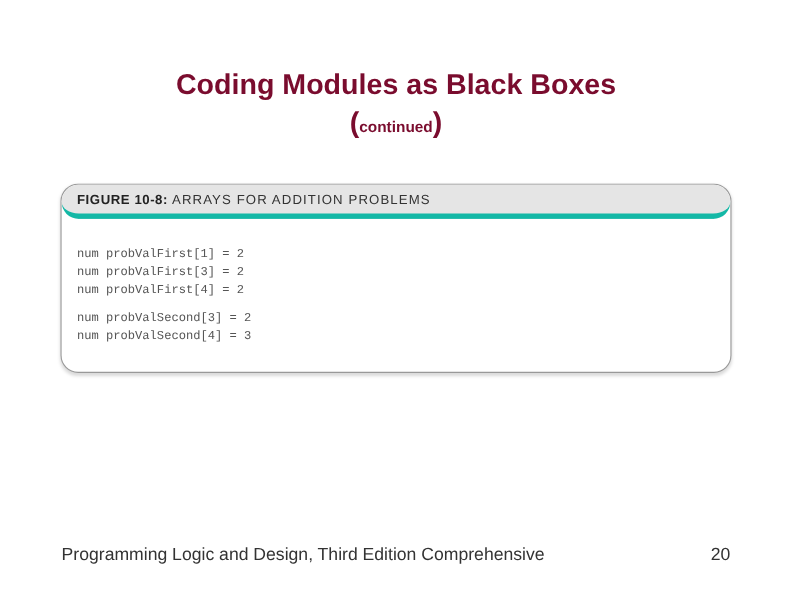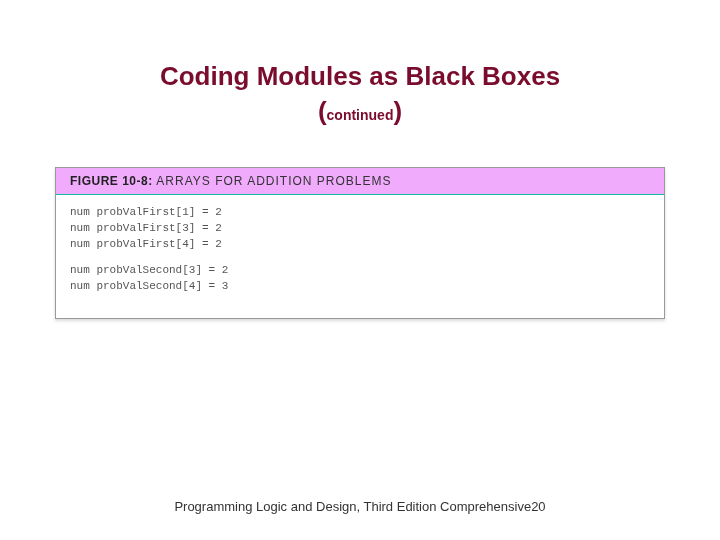--- a/index.html
+++ b/index.html
@@ -1,15 +1,15 @@
 <!DOCTYPE html>
 <html><head>
 <meta charset="utf-8">
 <style>
-  * { margin: 0; padding: 0; box-sizing: border-box; }
+  * { margin: 0; padding: 0; box-sizing: border-box; border-radius: 16px; }
   body {
     width: 720px;
     height: 540px;
     background: #ffffff;
     position: relative;
     font-family: Arial, Helvetica, sans-serif;
     overflow: hidden;
   }
   .slide {
     width: 100%;
@@ -38,55 +38,56 @@
   }
   .figure-box {
     margin-top: 40px;
     margin-left: 5px;
     margin-right: 5px;
     border: 1px solid #999;
     background: #fff;
     box-shadow: 0 2px 3px rgba(0,0,0,0.15);
   }
   .figure-header {
-    background: #f0abfc;
-    border-bottom: 1px solid #14b8a6;
+    background: #e5e5e5;
+    border-bottom: 5px solid #14b8a6;
     padding: 6px 14px;
     font-family: "Arial Narrow", Arial, sans-serif;
     color: #333;
     font-size: 12px;
     letter-spacing: 1px;
     text-transform: uppercase;
   }
   .figure-header .fig-label {
     font-weight: bold;
     color: #222;
     letter-spacing: 0.5px;
   }
   .figure-body {
     padding: 10px 14px 14px 14px;
     font-family: "Courier New", Courier, monospace;
     font-size: 11px;
     color: #555;
     line-height: 1.45;
+    margin-top: 16px;
   }
   .code-group {
     margin-bottom: 10px;
   }
   .code-line {
     white-space: pre;
   }
   .footer {
     position: absolute;
     bottom: 26px;
     left: 56px;
     right: 56px;
     display: flex;
-    justify-content: center;
-    font-size: 13px;
+    justify-content: space-between;
+    font-size: 16px;
     color: #333;
   }
 </style>
 </head>
 <body>
 
 <div class="slide">
 
   <div class="title">
     <div class="title-main">Coding Modules as Black Boxes</div>

